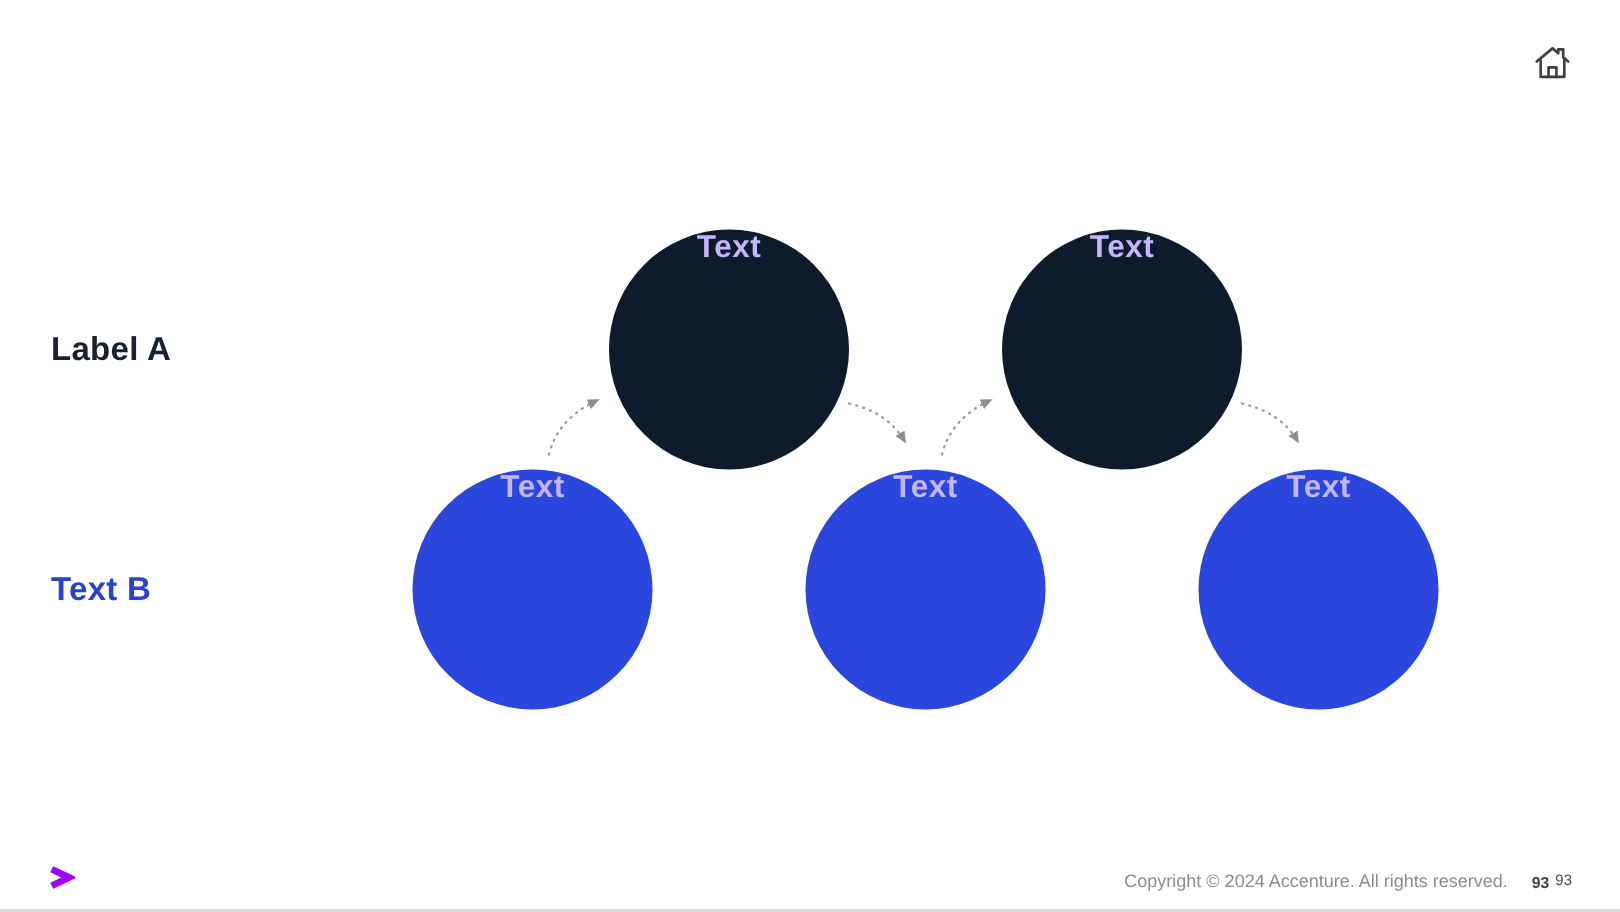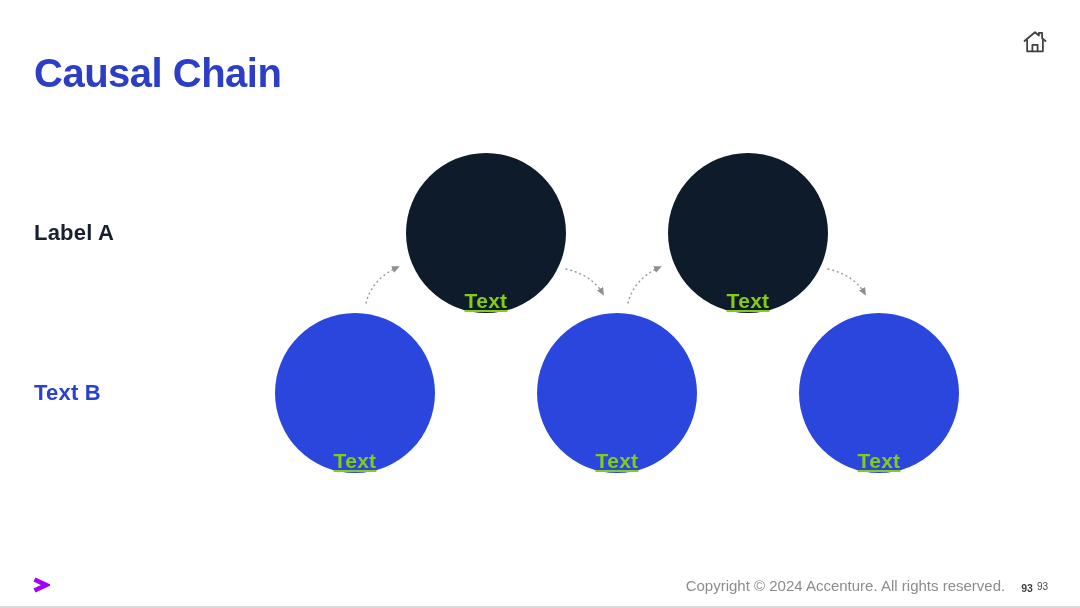--- a/index.html
+++ b/index.html
@@ -52,27 +52,26 @@
   .row-label.a { top: 220px; color: #17212f; }
   .row-label.b { top: 380px; color: #2a41cd; }
 
   
   .node {
     position: absolute;
     width: 160px;
     height: 160px;
     border-radius: 50%;
     display: flex;
-    align-items: flex-end;
+    align-items: flex-start;
     justify-content: center;
-    color: #84cc16;
+    color: #c4b5fd;
     font-size: 21px;
     font-weight: 700;
     letter-spacing: 0.3px;
-    text-decoration: underline;
   }
   .node.dark { background: #0e1b2a; }
   .node.blue { background: #2b46dc; }
   .node.dark-1 { left: 406px; top: 153px; }
   .node.dark-2 { left: 668px; top: 153px; }
   .node.blue-1 { left: 275px; top: 313px; }
   .node.blue-2 { left: 537px; top: 313px; }
   .node.blue-3 { left: 799px; top: 313px; }
 
   
@@ -101,21 +100,21 @@
   }
   .footer-right {
     position: absolute;
     right: 32px;
     bottom: 12px;
     display: flex;
     align-items: baseline;
     gap: 4px;
   }
   .copyright-text {
-    font-size: 15px;
+    font-size: 12px;
     color: #8c8c8c;
     margin-right: 12px;
   }
   .page-number {
     font-size: 10.5px;
     font-weight: 700;
     color: #3f3f3f;
     position: relative;
     top: 1px;
   }
@@ -125,21 +124,20 @@
     color: #4a4a4a;
     position: relative;
     top: -1px;
   }
 </style>
 </head>
 <body>
 
 <div class="slide">
 
-  <h1 class="page-title">Causal Chain</h1>
 
   <button class="home-button">
     <span>
       <svg width="30" height="30" viewBox="0 0 24 24" fill="none" stroke="#3f3f3f" stroke-width="1.4" stroke-linejoin="round" stroke-linecap="round">
         <path d="M3.6 11.2 L12 4.2 L15.1 6.8 L15.1 4.7 L17.7 4.7 L17.7 9 L20.4 11.2"></path>
         <path d="M5.7 10.4 L5.7 19.4 L18.3 19.4 L18.3 10.4"></path>
         <path d="M9.9 19.4 L9.9 14.3 L14.1 14.3 L14.1 19.4"></path>
       </svg>
     </span>
   </button>

